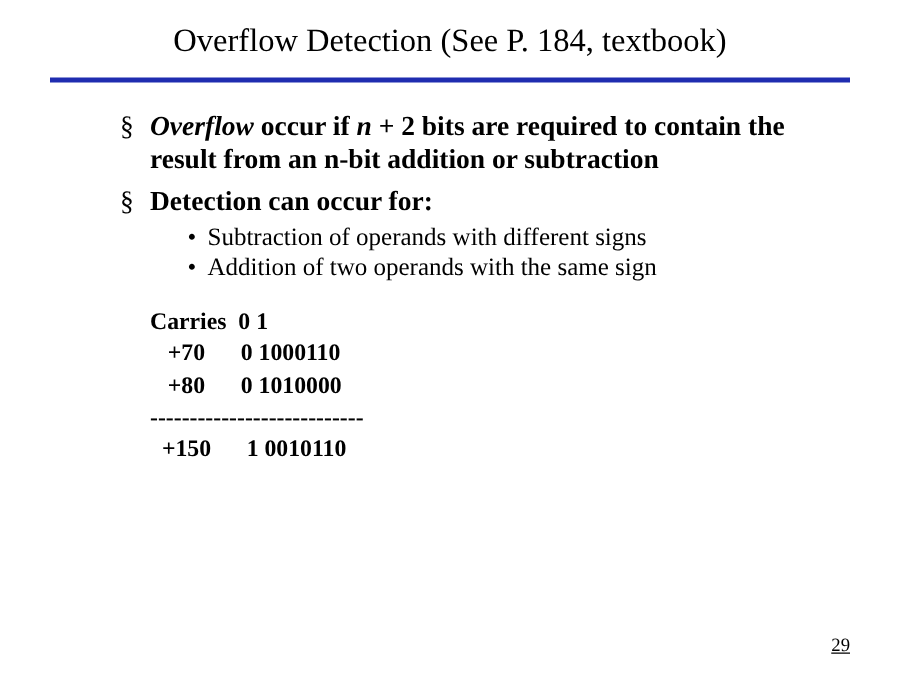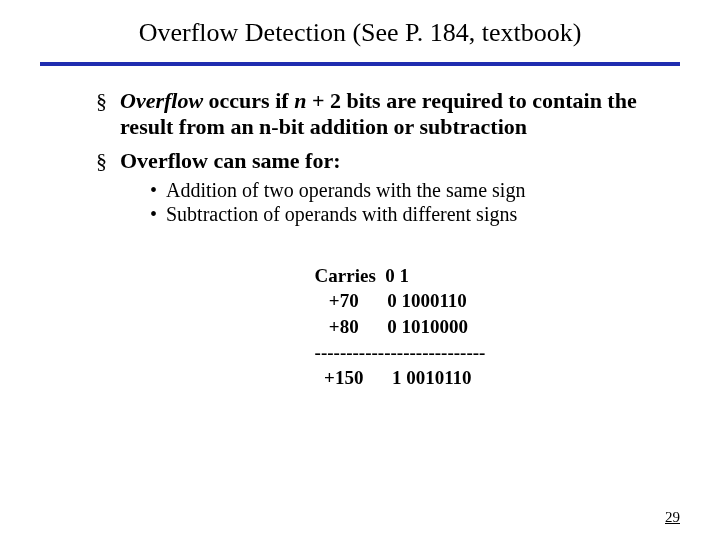--- a/index.html
+++ b/index.html
@@ -56,22 +56,21 @@
   .sub > li::before {
     content: "•";
     position: absolute;
     left: 0;
     top: 0;
   }
   .examples {
     display: flex;
     gap: 60px;
     padding-left: 80px;
-    margin-top: 36px;
-    justify-content: center;
+    margin-top: 18px;
   }
   .block {
     font-size: 19px;
     font-weight: bold;
     line-height: 1.35;
     white-space: pre;
   }
   .pagenum {
     position: absolute;
     right: 40px;
@@ -82,27 +81,27 @@
   .em { font-style: italic; }
 </style>
 </head>
 <body>
 
 <h1 class="title">Overflow Detection (See P. 184, textbook)</h1>
 <hr class="rule">
 
 <ul class="bullets">
   <li>
-    <span class="em">Overflow</span><span> occurs if </span><span class="em">n</span><span> + 2 bits are required to contain the result from an n-bit addition or subtraction</span>
+    <span class="em">Overflow</span><span> occur if </span><span class="em">n</span><span> + 2 bits are required to contain the result from an n-bit addition or subtraction</span>
   </li>
   <li>
-    <span>Overflow can same for:</span>
+    <span>Detection can occur for:</span>
     <ul class="sub">
+      <li>Subtraction of operands with different signs</li>
       <li>Addition of two operands with the same sign</li>
-      <li>Subtraction of operands with different signs</li>
     </ul>
   </li>
 </ul>
 
 <div class="examples">
   <div class="block"><span>Carries  0 1</span>
 <span>   +70      0 1000110</span>
 <span>   +80      0 1010000</span>
 <span>---------------------------</span>
 <span>  +150      1 0010110</span></div>

